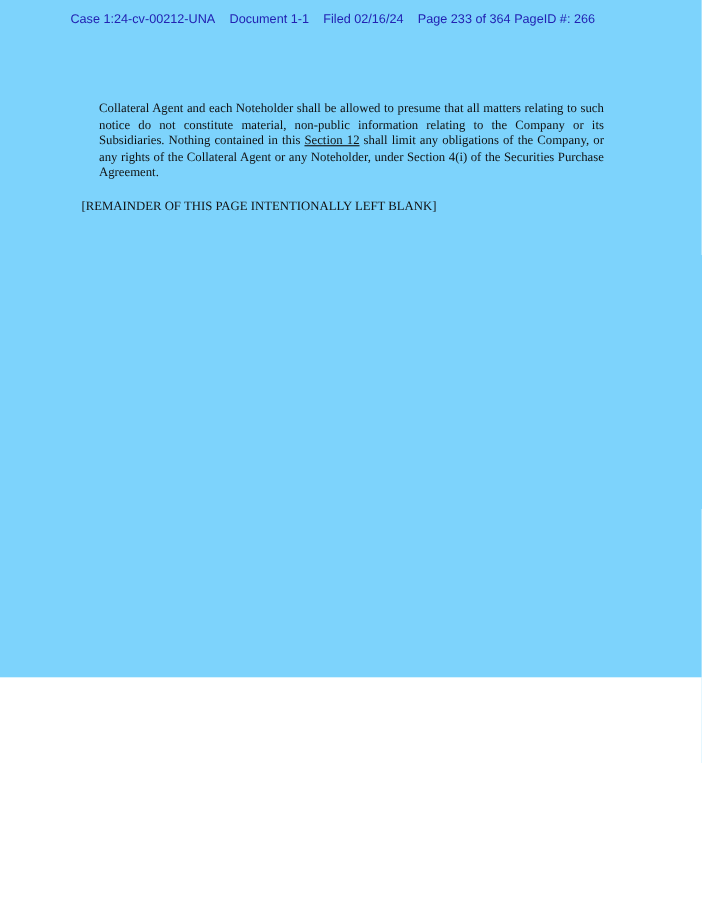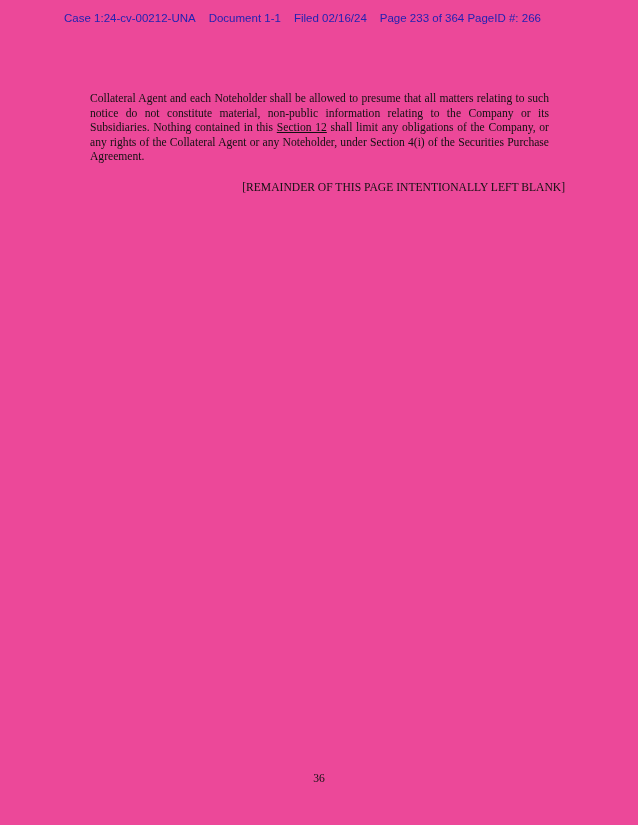--- a/index.html
+++ b/index.html
@@ -3,22 +3,22 @@
 <meta charset="utf-8">
 <style>
   html, body {
     margin: 0;
     padding: 0;
     background: #ffffff;
   }
   .page {
     position: relative;
     width: 638px;
-    height: 825px;
-    background: #ec4899;
+    height: 616px;
+    background: #7dd3fc;
     overflow: hidden;
     font-family: "Liberation Serif", serif;
   }
   .case-header {
     position: absolute;
     top: 12px;
     left: 64px;
     width: 520px;
     font-family: "Liberation Sans", sans-serif;
     font-size: 11.5px;
@@ -45,21 +45,21 @@
     text-align: justify;
     text-align-last: left;
   }
   .section-ref {
     text-decoration: underline;
   }
   .remainder-line {
     margin: 14px 0 0 0;
     font-size: 11.6px;
     color: #111111;
-    text-align: right;
+    text-align: left;
   }
   .page-number {
     position: absolute;
     top: 772px;
     left: 0;
     width: 638px;
     text-align: center;
     font-size: 11.6px;
     color: #111111;
   }

